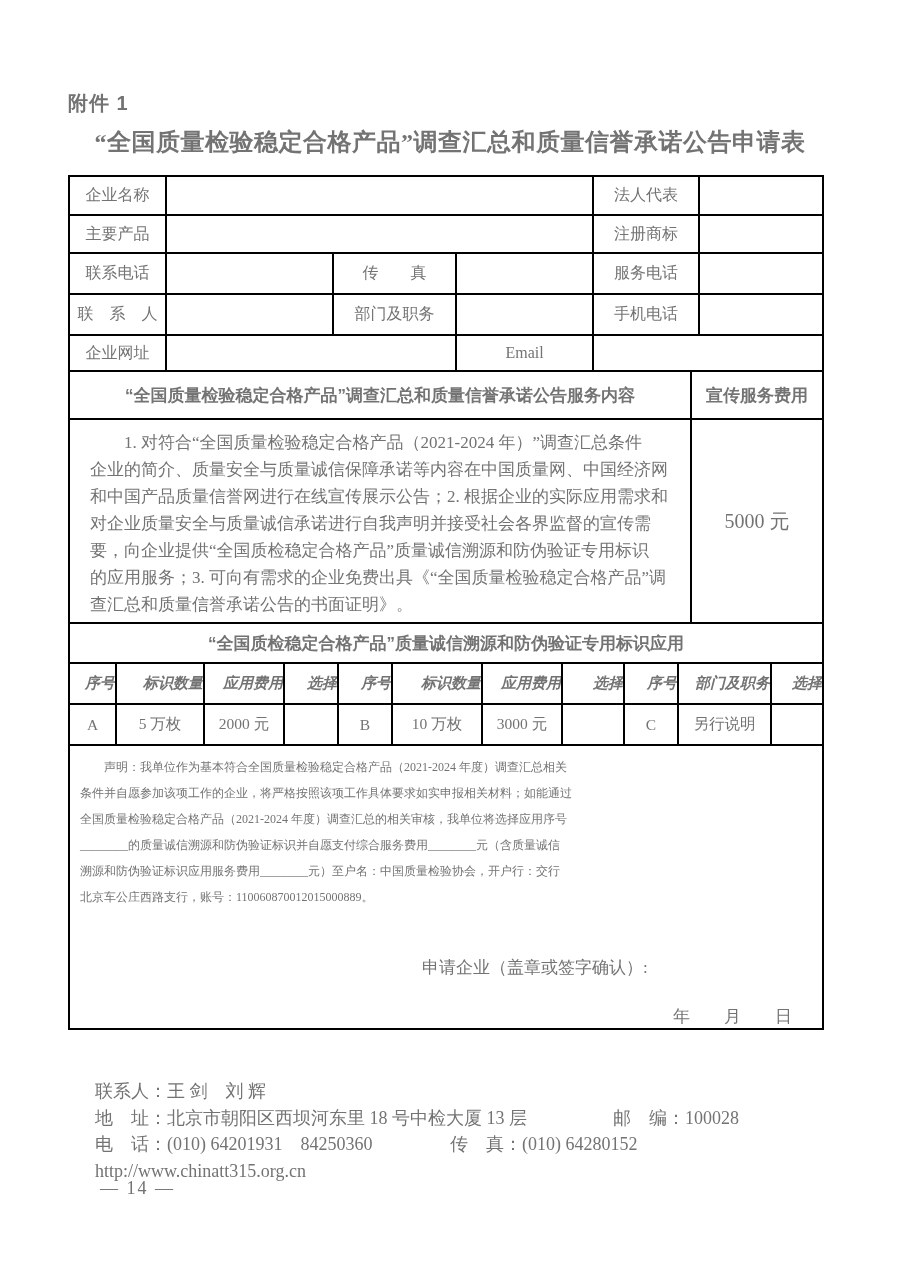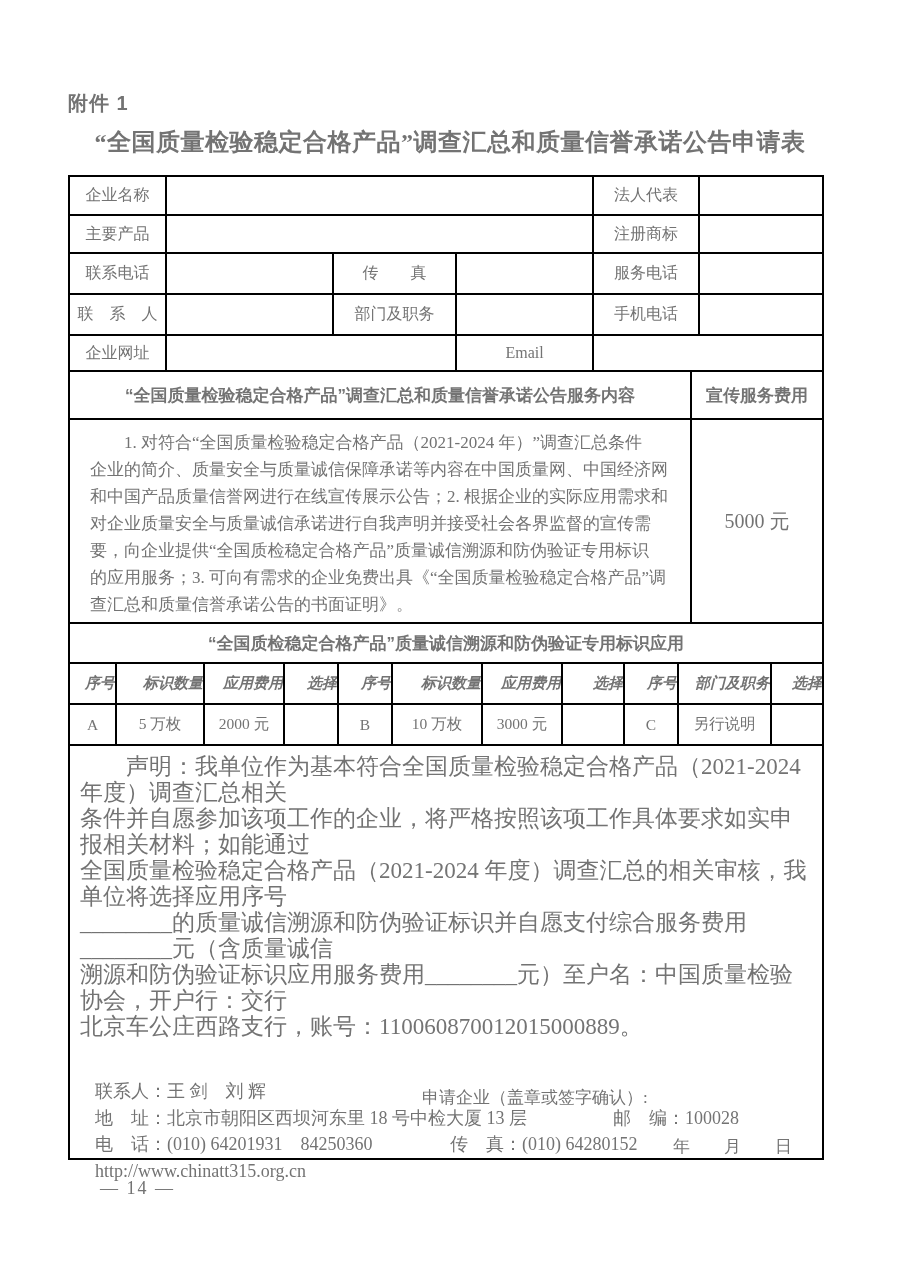--- a/index.html
+++ b/index.html
@@ -33,21 +33,21 @@
   .svc-content{
     vertical-align:top;
   }
   .svc-text{
     white-space:pre-line;text-indent:2em;font-size:17px;line-height:27px;
     padding:9px 12px 0 20px;text-align:justify;
   }
   .fee{text-align:center;font-size:20px;}
   .decl-cell{vertical-align:top;}
   .decl-text{
-    white-space:pre-line;text-indent:2em;font-size:23px;line-height:26px;
+    white-space:pre-line;text-indent:2em;font-size:12px;line-height:26px;
     padding:8px 10px 0 10px;
   }
   .sign-line{margin-top:46px;padding-left:352px;font-size:17px;}
   .date-line{margin-top:26px;text-align:right;padding-right:30px;font-size:17px;}
   .footer{position:absolute;left:95px;top:1078px;font-size:18px;line-height:26.5px;width:760px;}
   .footer-line{display:flex;white-space:nowrap;}
   .fl1{width:178px;}
   .fl2{width:518px;}
   .fl3{width:355px;}
   .fl4{width:360px;}

